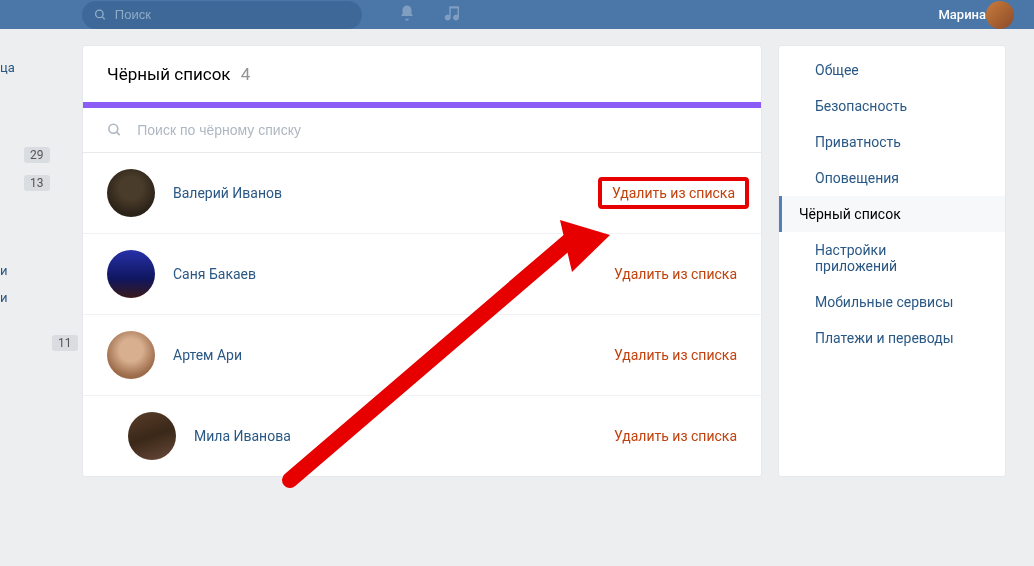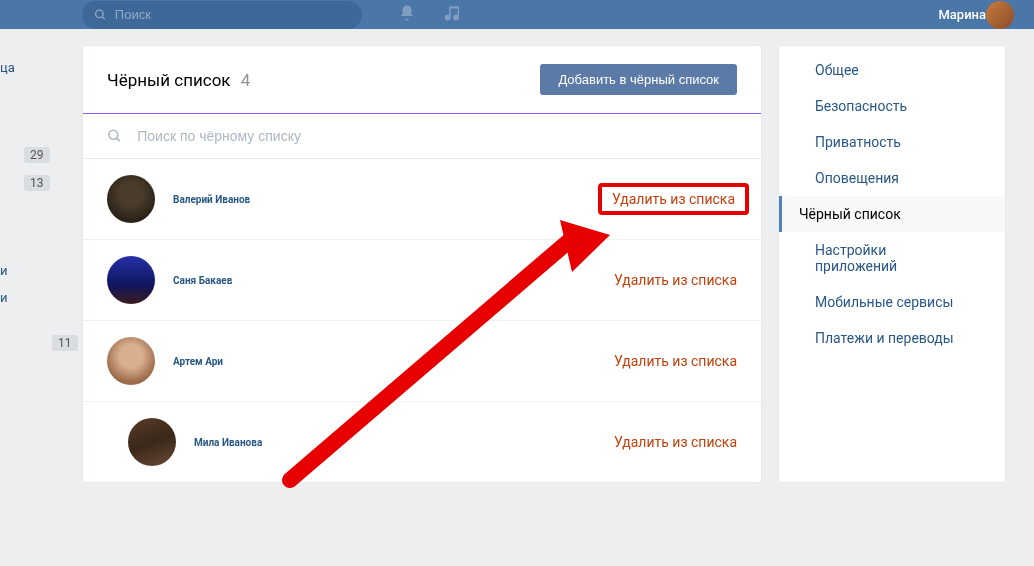--- a/index.html
+++ b/index.html
@@ -74,21 +74,21 @@
       border-radius:3px;
     }
     .main-panel {
       width:680px;
     }
     .panel-header {
       padding:18px 24px;
       display:flex;
       align-items:center;
       justify-content:space-between;
-      border-bottom:1px solid #8b5cf6;
+      border-bottom:6px solid #8b5cf6;
     }
     .panel-title { font-size:17px; color:#000; }
     .panel-title .count { color:#939393; margin-left:6px; font-weight:400;}
     .btn-primary {
       background:#5b7aa6;
       color:#fff;
       border:none;
       padding:8px 18px;
       border-radius:3px;
       font-size:13px;
@@ -121,21 +121,21 @@
     .list-avatar {
       width:48px; height:48px; border-radius:50%;
       margin-right:18px;
       flex-shrink:0;
       background:#ccc;
     }
     .av1{background:radial-gradient(circle at 50% 40%, #4a3c2a 30%, #2b2218 70%);}
     .av2{background:linear-gradient(180deg,#2730a8 0%,#0f1660 60%,#3a1a1a 100%);}
     .av3{background:radial-gradient(circle at 50% 40%, #d8b090 30%, #9c6b4a 70%);}
     .av4{background:linear-gradient(160deg,#5a3c2a 0%,#3a2818 50%,#6a4a3a 100%);}
-    .list-name { font-size:10px; color:#2a5885; font-weight:700; cursor:pointer;}
+    .list-name { font-size:14px; color:#2a5885; font-weight:400; cursor:pointer;}
     .list-spacer { flex:1; }
     .list-action { color:#c2410c; font-size:14px; cursor:pointer; }
     .highlight-box {
       border:4px solid #e60000;
       border-radius:4px;
       padding:4px 10px;
       margin:-6px -12px -6px 0;
     }
     .sidebar-panel { width:228px; padding:6px 0; font-size:14px; }
     .side-item { padding:10px 36px; color:#2a5885; cursor:pointer; }
@@ -188,21 +188,20 @@
   <div class="ln" style="margin-top:18px;margin-left:28px;"><span class="badge">11</span></div>
 </div>
 
 <div class="container">
   <div class="panel main-panel">
     <div class="panel-header">
       <div class="panel-title">
         <span>Чёрный список</span>
         <span class="count">4</span>
       </div>
-      <button class="btn-primary">Добавить в чёрный список</button>
     </div>
     <div class="search-row">
       <svg width="16" height="16" viewBox="0 0 24 24" fill="none" stroke="#aeb7c2" stroke-width="2.5">
           <circle cx="10" cy="10" r="7"></circle>
           <line x1="20" y1="20" x2="15" y2="15"></line>
         </svg>
       <input type="text" placeholder="Поиск по чёрному списку" style="">
     </div>
 
     <div class="list-item">

